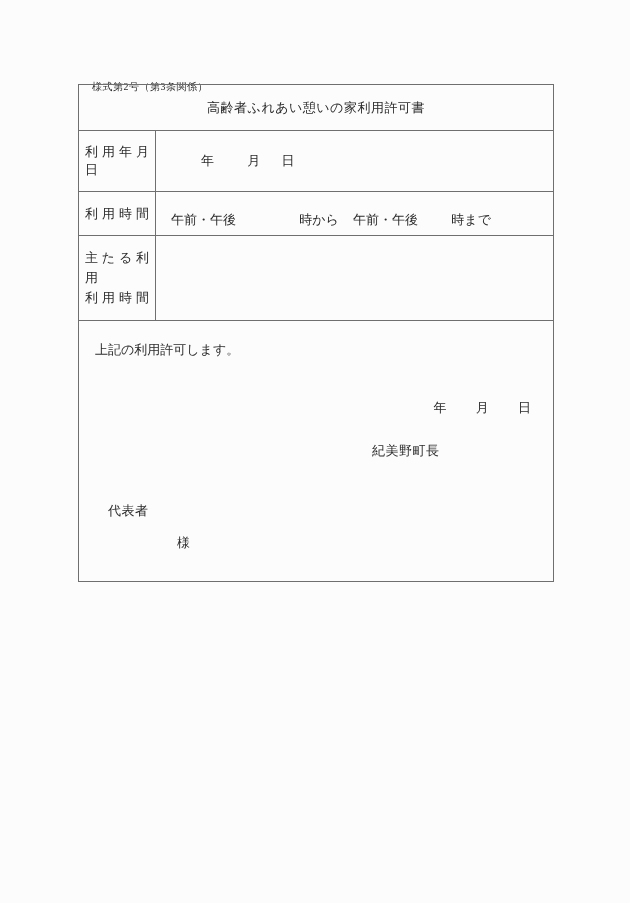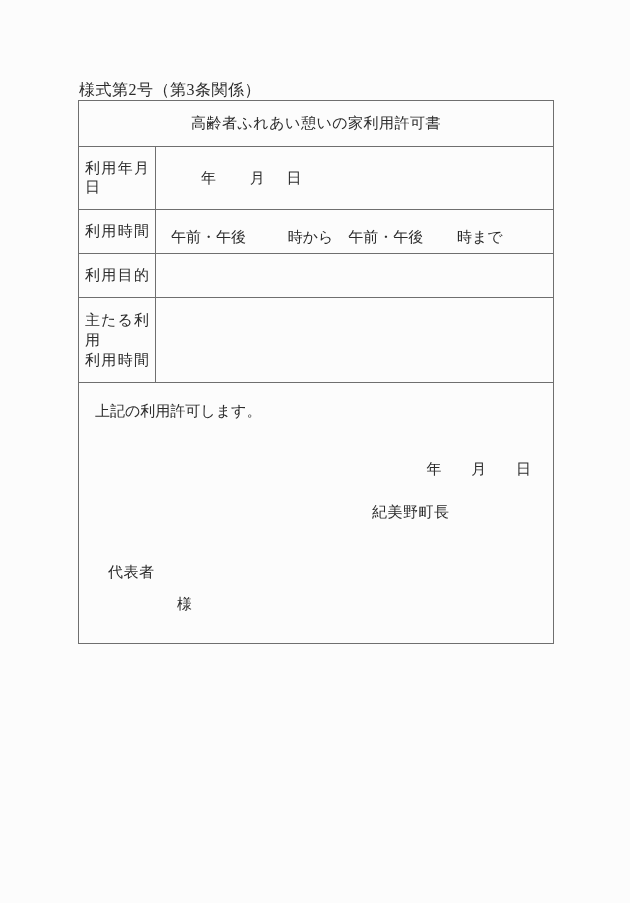--- a/index.html
+++ b/index.html
@@ -12,34 +12,34 @@
     width: 630px;
     height: 903px;
     background: #fcfcfc;
     font-family: "Liberation Serif", "DejaVu Serif", serif;
     color: #2b2b2b;
     font-size: 13px;
     overflow: hidden;
   }
   .form-number {
     position: absolute;
-    left: 79px;
+    left: 92px;
     top: 80px;
-    font-size: 16px;
+    font-size: 10px;
     letter-spacing: 0.5px;
     white-space: nowrap;
   }
   table.permit-table {
     position: absolute;
     left: 78px;
-    top: 100px;
+    top: 84px;
     width: 475px;
     border-collapse: collapse;
     table-layout: fixed;
-    font-size: 15px;
+    font-size: 13px;
   }
   table.permit-table td {
     border: 1px solid #6f6f6f;
     vertical-align: middle;
     padding: 0;
   }
   .title-cell {
     text-align: center;
     letter-spacing: 0.5px;
   }
@@ -55,21 +55,21 @@
     line-height: 20px;
   }
   .value-cell {
     padding: 0 0 0 0 !important;
   }
   .date-cell span, .time-cell span { display: inline-block; white-space: nowrap; }
   .date-cell { padding-left: 45px !important; }
   .d-month { margin-left: 30px; }
   .d-day   { margin-left: 18px; }
   .time-cell { padding-left: 15px !important; }
-  .t-from  { margin-left: 38px; }
+  .t-from  { margin-left: 60px; }
   .t-ampm2 { margin-left: 11px; }
   .t-to    { margin-left: 30px; margin-top: 12px; }
   .other-cell {
     text-align: center;
   }
   .approval-cell {
     position: relative;
   }
   .approval-cell div {
     position: absolute;
@@ -116,24 +116,20 @@
     <tr style="height:44px">
       <td class="label-cell">利用時間</td>
       <td colspan="3" class="value-cell time-cell">
         <span>午前・午後</span>
         <span class="t-from">時から</span>
         <span class="t-ampm2">午前・午後</span>
         <span class="t-to">時まで</span>
       </td>
     </tr>
 
-    <tr style="height:44px">
-      <td class="label-cell">利用目的</td>
-      <td colspan="3" class="value-cell"></td>
-    </tr>
 
     <tr style="height:69px">
       <td class="label-cell">
         <div class="label-line">主たる利用</div>
         <div class="label-line">利用時間</div>
       </td>
       <td colspan="3" class="value-cell"></td>
     </tr>
 
 

